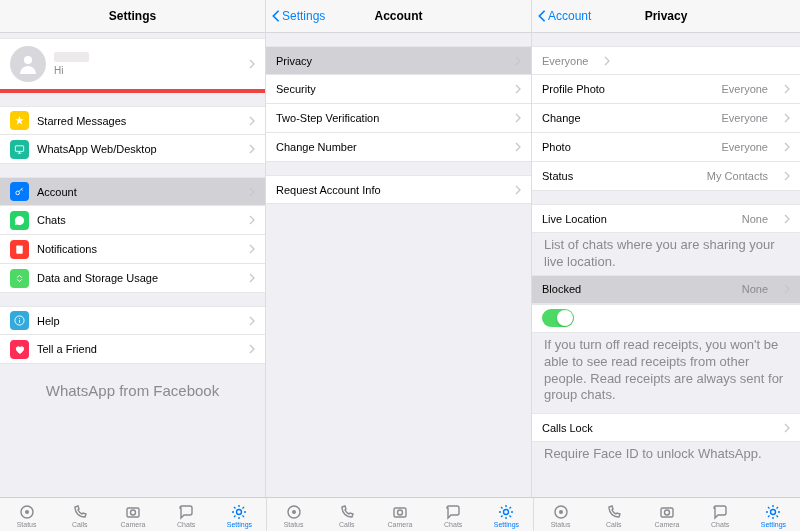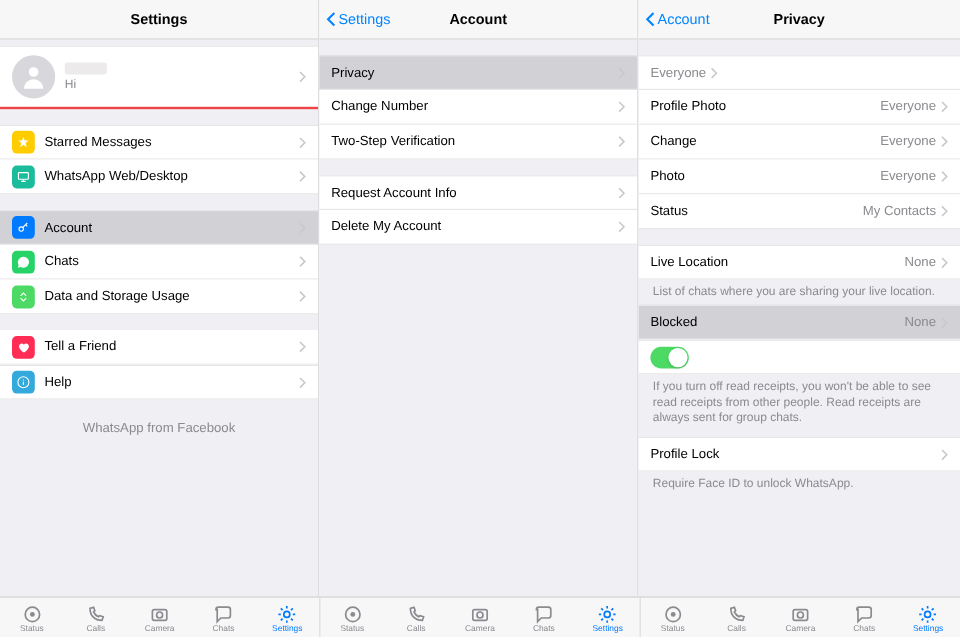--- a/index.html
+++ b/index.html
@@ -12,31 +12,31 @@
 .nav-back{display:flex;align-items:center;font-size:12px;color:#0084ff;padding-left:4px;z-index:1}
 .nav-back svg{width:12px;height:14px}
 .content{flex:1;overflow:auto}
 .gap{height:13px}
 .gap-s{height:5px}
 .row{background:#fff;border-bottom:1px solid #e6e6e8;display:flex;align-items:center;min-height:29px;padding:0 10px;font-size:11px;color:#000;position:relative}
 .row.first{border-top:1px solid #e6e6e8}
 .row.sel{background:#d1d1d6}
 .row .icon{width:19px;height:19px;border-radius:4px;margin-right:8px;display:flex;align-items:center;justify-content:center;color:#fff;flex-shrink:0}
 .row .label{flex:1}
-.row .value{color:#8a8a8f;font-size:11px;margin-right:4px}
+.row .value{color:#8a8a8f;font-size:11px;margin-right:16px}
 .chev{color:#c7c7cc;flex-shrink:0}
 .chev svg{width:6px;height:10px;display:block}
-.profile{background:#fff;border-top:1px solid #e6e6e8;border-bottom:2px solid #ef4444;display:flex;align-items:center;padding:7px 10px}
+.profile{background:#fff;border-top:1px solid #e6e6e8;border-bottom:4px solid #ef4444;display:flex;align-items:center;padding:7px 10px}
 .avatar{width:36px;height:36px;border-radius:50%;background:#d8d8dc;margin-right:8px;display:flex;align-items:center;justify-content:center}
 .avatar svg{width:24px;height:24px;fill:#fff}
 .ptext{flex:1}
 .pname{height:10px;width:35px;background:#eceaea;border-radius:2px;margin-bottom:3px}
 .pstatus{font-size:10px;color:#8a8a8f}
-.footer-note{font-size:10px;color:#8a8a8f;padding:4px 12px;line-height:1.3}
-.brand{text-align:center;color:#8a8a8f;font-size:11px;padding:18px 0}
+.footer-note{font-size:13px;color:#8a8a8f;padding:4px 12px;line-height:1.3}
+.brand{text-align:center;color:#8a8a8f;font-size:15px;padding:18px 0}
 .toggle{width:32px;height:18px;background:#4cd964;border-radius:9px;position:relative;flex-shrink:0}
 .toggle::after{content:'';position:absolute;right:1px;top:1px;width:16px;height:16px;background:#fff;border-radius:50%;box-shadow:0 1px 2px rgba(0,0,0,.2)}
 .tabbar{position:absolute;bottom:0;left:0;right:0;height:34px;background:#f7f7f8;border-top:1px solid #cfcfd2;display:flex}
 .tab-seg{flex:1;display:flex;border-right:1px solid #ddd}
 .tab-seg:last-child{border-right:none}
 .tab{flex:1;display:flex;flex-direction:column;align-items:center;justify-content:center;color:#8a8a8f;font-size:7px}
 .tab.active{color:#007aff}
 .tab .ticon{height:18px;display:flex;align-items:flex-end;margin-bottom:1px}
 .tab svg{width:16px;height:16px;fill:none;stroke:currentColor;stroke-width:1.4}
 
@@ -120,54 +120,67 @@
             </svg>
           </div>
       <span class="label">Chats</span>
       <span class="chev">
             <svg viewBox="0 0 6 10">
               <path d="M1 1l4 4-4 4" fill="none" stroke="currentColor" stroke-width="1.3"></path>
             </svg>
           </span>
     </div>
     <div class="row">
+      <div class="icon bg-red">
+            <svg width="11" height="11" viewBox="0 0 24 24" fill="#fff">
+              <rect x="5" y="3" width="14" height="18" rx="2"></rect>
+            </svg>
+          </div>
+      <span class="label">Notifications</span>
+      <span class="chev">
+            <svg viewBox="0 0 6 10">
+              <path d="M1 1l4 4-4 4" fill="none" stroke="currentColor" stroke-width="1.3"></path>
+            </svg>
+          </span>
+    </div>
+    <div class="row">
       <div class="icon bg-lime">
             <svg width="11" height="11" viewBox="0 0 24 24" fill="none" stroke="#fff" stroke-width="2">
               <path d="M7 10l5-5 5 5M7 14l5 5 5-5"></path>
             </svg>
           </div>
       <span class="label">Data and Storage Usage</span>
       <span class="chev">
             <svg viewBox="0 0 6 10">
               <path d="M1 1l4 4-4 4" fill="none" stroke="currentColor" stroke-width="1.3"></path>
             </svg>
           </span>
     </div>
     <div class="gap"></div>
-    <div class="row">
-      <div class="icon bg-pink">
-            <svg width="11" height="11" viewBox="0 0 24 24" fill="#fff">
-              <path d="M12 21s-8-5-8-11a5 5 0 019-3 5 5 0 019 3c0 6-8 11-8 11z"></path>
-            </svg>
-          </div>
-      <span class="label">Tell a Friend</span>
-      <span class="chev">
-            <svg viewBox="0 0 6 10">
-              <path d="M1 1l4 4-4 4" fill="none" stroke="currentColor" stroke-width="1.3"></path>
-            </svg>
-          </span>
-    </div>
     <div class="row first">
       <div class="icon bg-blue2">
             <svg width="11" height="11" viewBox="0 0 24 24" fill="#fff">
               <circle cx="12" cy="12" r="10" fill="none" stroke="#fff" stroke-width="2"></circle>
               <path d="M12 7v2M12 11v6" stroke="#fff" stroke-width="2"></path>
             </svg>
           </div>
       <span class="label">Help</span>
+      <span class="chev">
+            <svg viewBox="0 0 6 10">
+              <path d="M1 1l4 4-4 4" fill="none" stroke="currentColor" stroke-width="1.3"></path>
+            </svg>
+          </span>
+    </div>
+    <div class="row">
+      <div class="icon bg-pink">
+            <svg width="11" height="11" viewBox="0 0 24 24" fill="#fff">
+              <path d="M12 21s-8-5-8-11a5 5 0 019-3 5 5 0 019 3c0 6-8 11-8 11z"></path>
+            </svg>
+          </div>
+      <span class="label">Tell a Friend</span>
       <span class="chev">
             <svg viewBox="0 0 6 10">
               <path d="M1 1l4 4-4 4" fill="none" stroke="currentColor" stroke-width="1.3"></path>
             </svg>
           </span>
     </div>
     <div class="brand">WhatsApp from Facebook</div>
   </div>
 </div>
 
@@ -185,46 +198,46 @@
     <div class="gap"></div>
     <div class="row first sel">
       <span class="label">Privacy</span>
       <span class="chev">
             <svg viewBox="0 0 6 10">
               <path d="M1 1l4 4-4 4" fill="none" stroke="currentColor" stroke-width="1.3"></path>
             </svg>
           </span>
     </div>
     <div class="row">
+      <span class="label">Security</span>
+      <span class="chev">
+            <svg viewBox="0 0 6 10">
+              <path d="M1 1l4 4-4 4" fill="none" stroke="currentColor" stroke-width="1.3"></path>
+            </svg>
+          </span>
+    </div>
+    <div class="row">
+      <span class="label">Two-Step Verification</span>
+      <span class="chev">
+            <svg viewBox="0 0 6 10">
+              <path d="M1 1l4 4-4 4" fill="none" stroke="currentColor" stroke-width="1.3"></path>
+            </svg>
+          </span>
+    </div>
+    <div class="row">
       <span class="label">Change Number</span>
       <span class="chev">
             <svg viewBox="0 0 6 10">
               <path d="M1 1l4 4-4 4" fill="none" stroke="currentColor" stroke-width="1.3"></path>
             </svg>
           </span>
     </div>
-    <div class="row">
-      <span class="label">Two-Step Verification</span>
-      <span class="chev">
-            <svg viewBox="0 0 6 10">
-              <path d="M1 1l4 4-4 4" fill="none" stroke="currentColor" stroke-width="1.3"></path>
-            </svg>
-          </span>
-    </div>
     <div class="gap"></div>
     <div class="row first">
       <span class="label">Request Account Info</span>
-      <span class="chev">
-            <svg viewBox="0 0 6 10">
-              <path d="M1 1l4 4-4 4" fill="none" stroke="currentColor" stroke-width="1.3"></path>
-            </svg>
-          </span>
-    </div>
-    <div class="row">
-      <span class="label">Delete My Account</span>
       <span class="chev">
             <svg viewBox="0 0 6 10">
               <path d="M1 1l4 4-4 4" fill="none" stroke="currentColor" stroke-width="1.3"></path>
             </svg>
           </span>
     </div>
   </div>
 </div>
 
 <div class="panel">
@@ -302,21 +315,21 @@
               <path d="M1 1l4 4-4 4" fill="none" stroke="currentColor" stroke-width="1.3"></path>
             </svg>
           </span>
     </div>
     <div class="row first">
       <div class="toggle"></div>
     </div>
     <div class="footer-note">If you turn off read receipts, you won't be able to see read receipts from other people. Read receipts are always sent for group chats.</div>
     <div class="gap-s"></div>
     <div class="row first">
-      <span class="label">Profile Lock</span>
+      <span class="label">Calls Lock</span>
       <span class="chev">
             <svg viewBox="0 0 6 10">
               <path d="M1 1l4 4-4 4" fill="none" stroke="currentColor" stroke-width="1.3"></path>
             </svg>
           </span>
     </div>
     <div class="footer-note">Require Face ID to unlock WhatsApp.</div>
   </div>
 </div>
 

